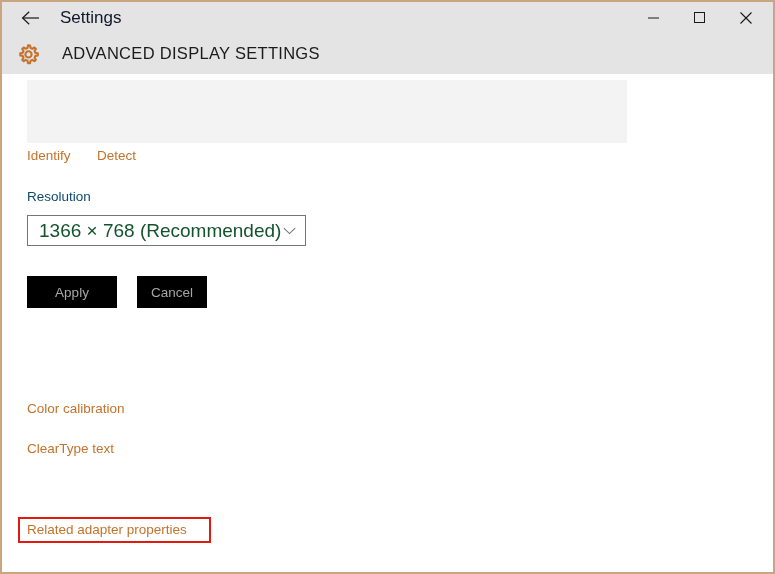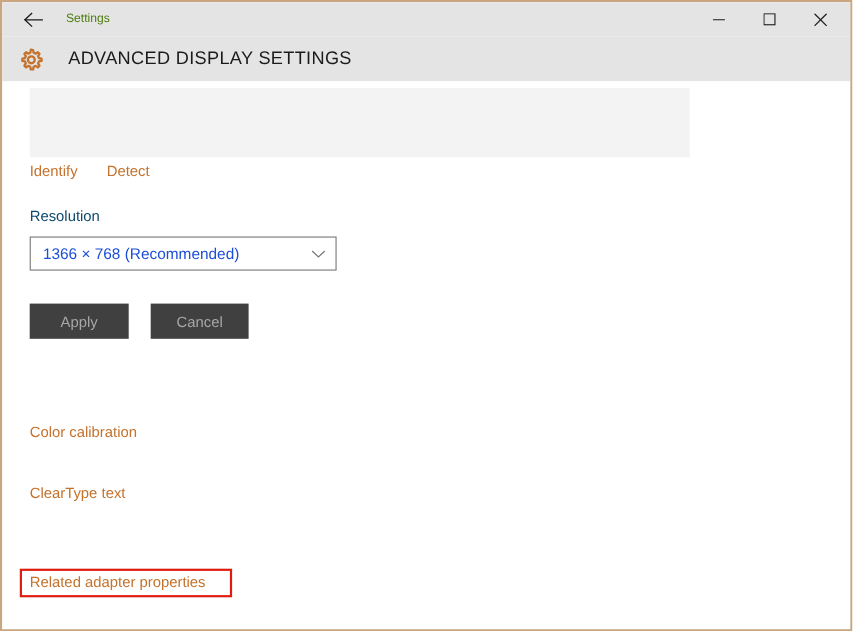--- a/index.html
+++ b/index.html
@@ -43,22 +43,22 @@
     justify-content: center;
     cursor: pointer;
   }
   #back-button svg { display: block; }
   #app-title {
     position: absolute;
     left: 58px;
     top: 0;
     height: 31px;
     line-height: 31px;
-    font-size: 11px;
-    color: #4d7c0f;
+    font-size: 17px;
+    color: #0f172a;
     white-space: nowrap;
     text-align: center;
   }
   .caption-btn {
     position: absolute;
     top: 0;
     width: 46px;
     height: 31px;
     display: flex;
     align-items: center;
@@ -159,60 +159,60 @@
     border: 1px solid #767676;
     background: #ffffff;
     cursor: pointer;
   }
   #resolution-value {
     position: absolute;
     left: 11px;
     top: 0;
     height: 29px;
     line-height: 29px;
-    font-size: 14px;
-    color: #1d4ed8;
+    font-size: 19px;
+    color: #14532d;
     white-space: nowrap;
   }
   #dropdown-chevron {
     position: absolute;
     right: 9px;
     top: 0;
     height: 29px;
     display: flex;
     align-items: center;
   }
 
   .flat-button {
     position: absolute;
     box-sizing: border-box;
     height: 32px;
-    background: #404040;
+    background: #000000;
     border: none;
     font-family: "Liberation Sans", sans-serif;
     font-size: 13.5px;
     color: #a6a6a6;
     padding: 4px;
     cursor: default;
   }
   #apply-button  { left: 25px;  top: 202px; width: 90px; }
-  #cancel-button { left: 135px; top: 202px; width: 89px; }
+  #cancel-button { left: 135px; top: 202px; width: 70px; }
 
   #related-heading {
     position: absolute;
     left: 25px;
     top: 279px;
     font-size: 21px;
     font-weight: normal;
     color: #1a1a1a;
     margin: 0;
     white-space: nowrap;
   }
 
-  #color-calibration-link      { position: absolute; left: 25px; top: 311px; text-align: right; }
+  #color-calibration-link      { position: absolute; left: 25px; top: 327px; text-align: right; }
   #cleartype-text-link         { position: absolute; left: 25px; top: 367px; }
   #advanced-sizing-link        { position: absolute; left: 25px; top: 407px; }
 
   #display-adapter-highlight {
     position: absolute;
     left: 16px;
     top: 443px;
     width: 193px;
     height: 26px;
     box-sizing: border-box;

